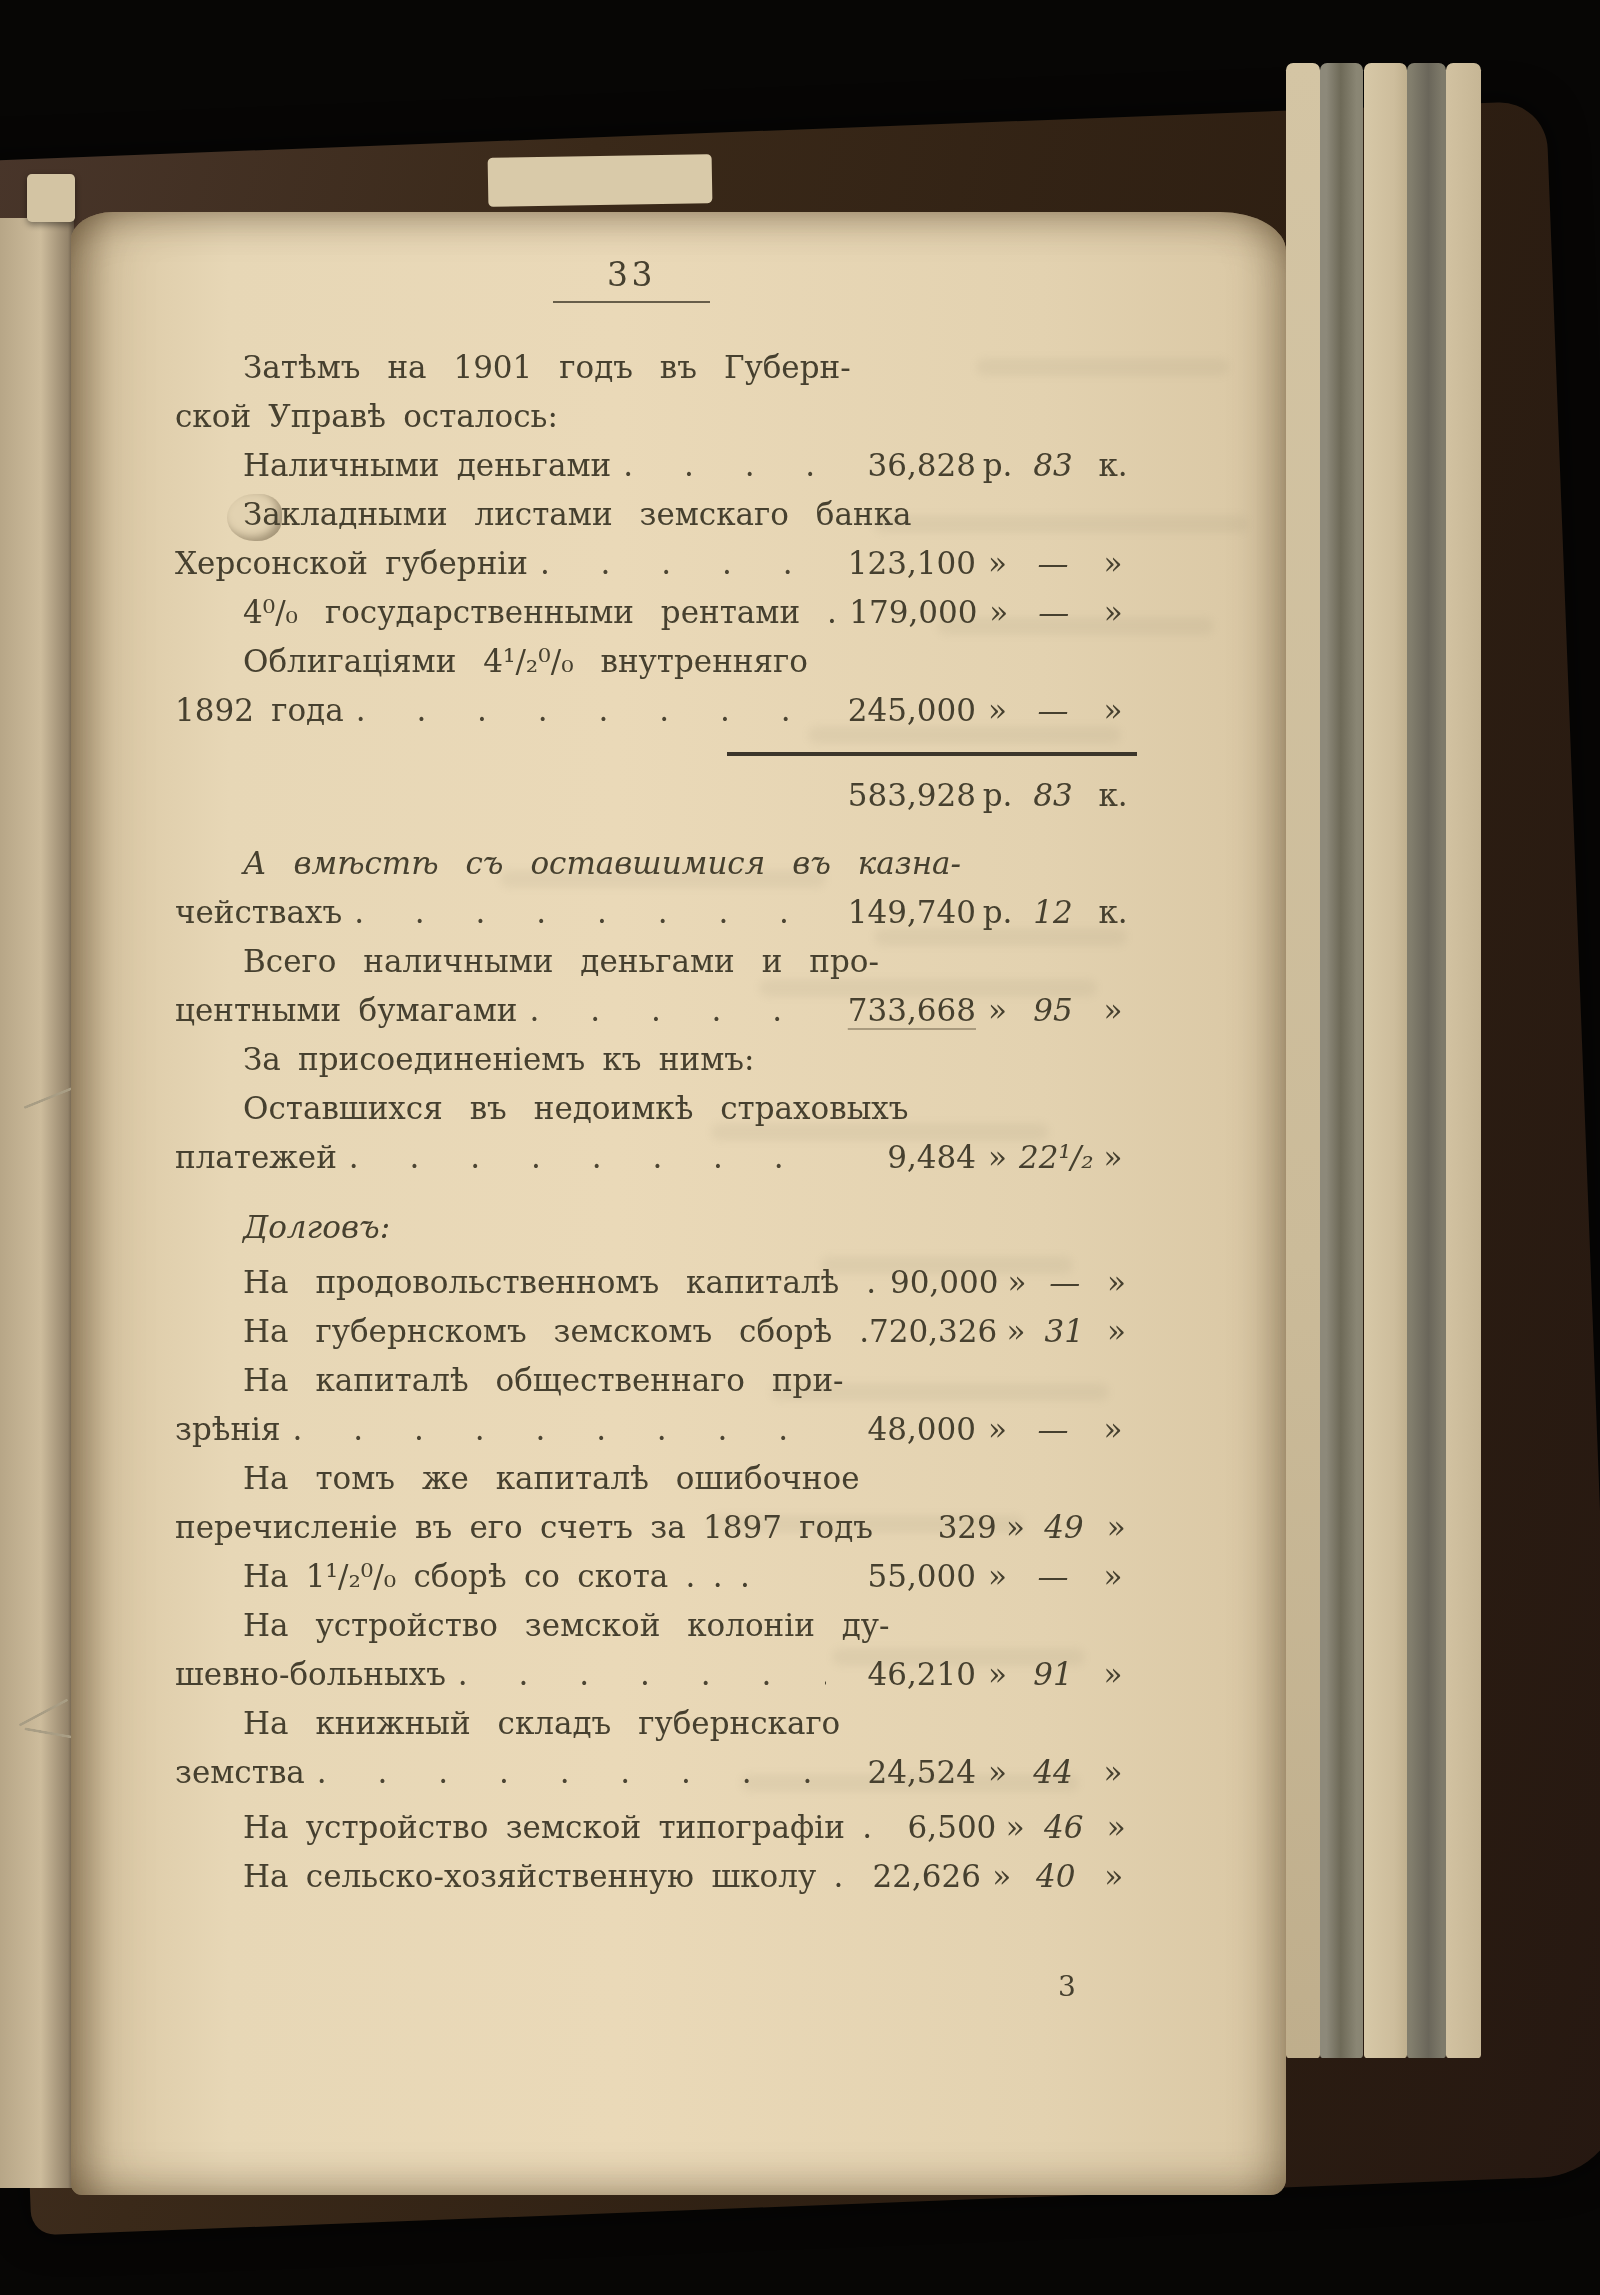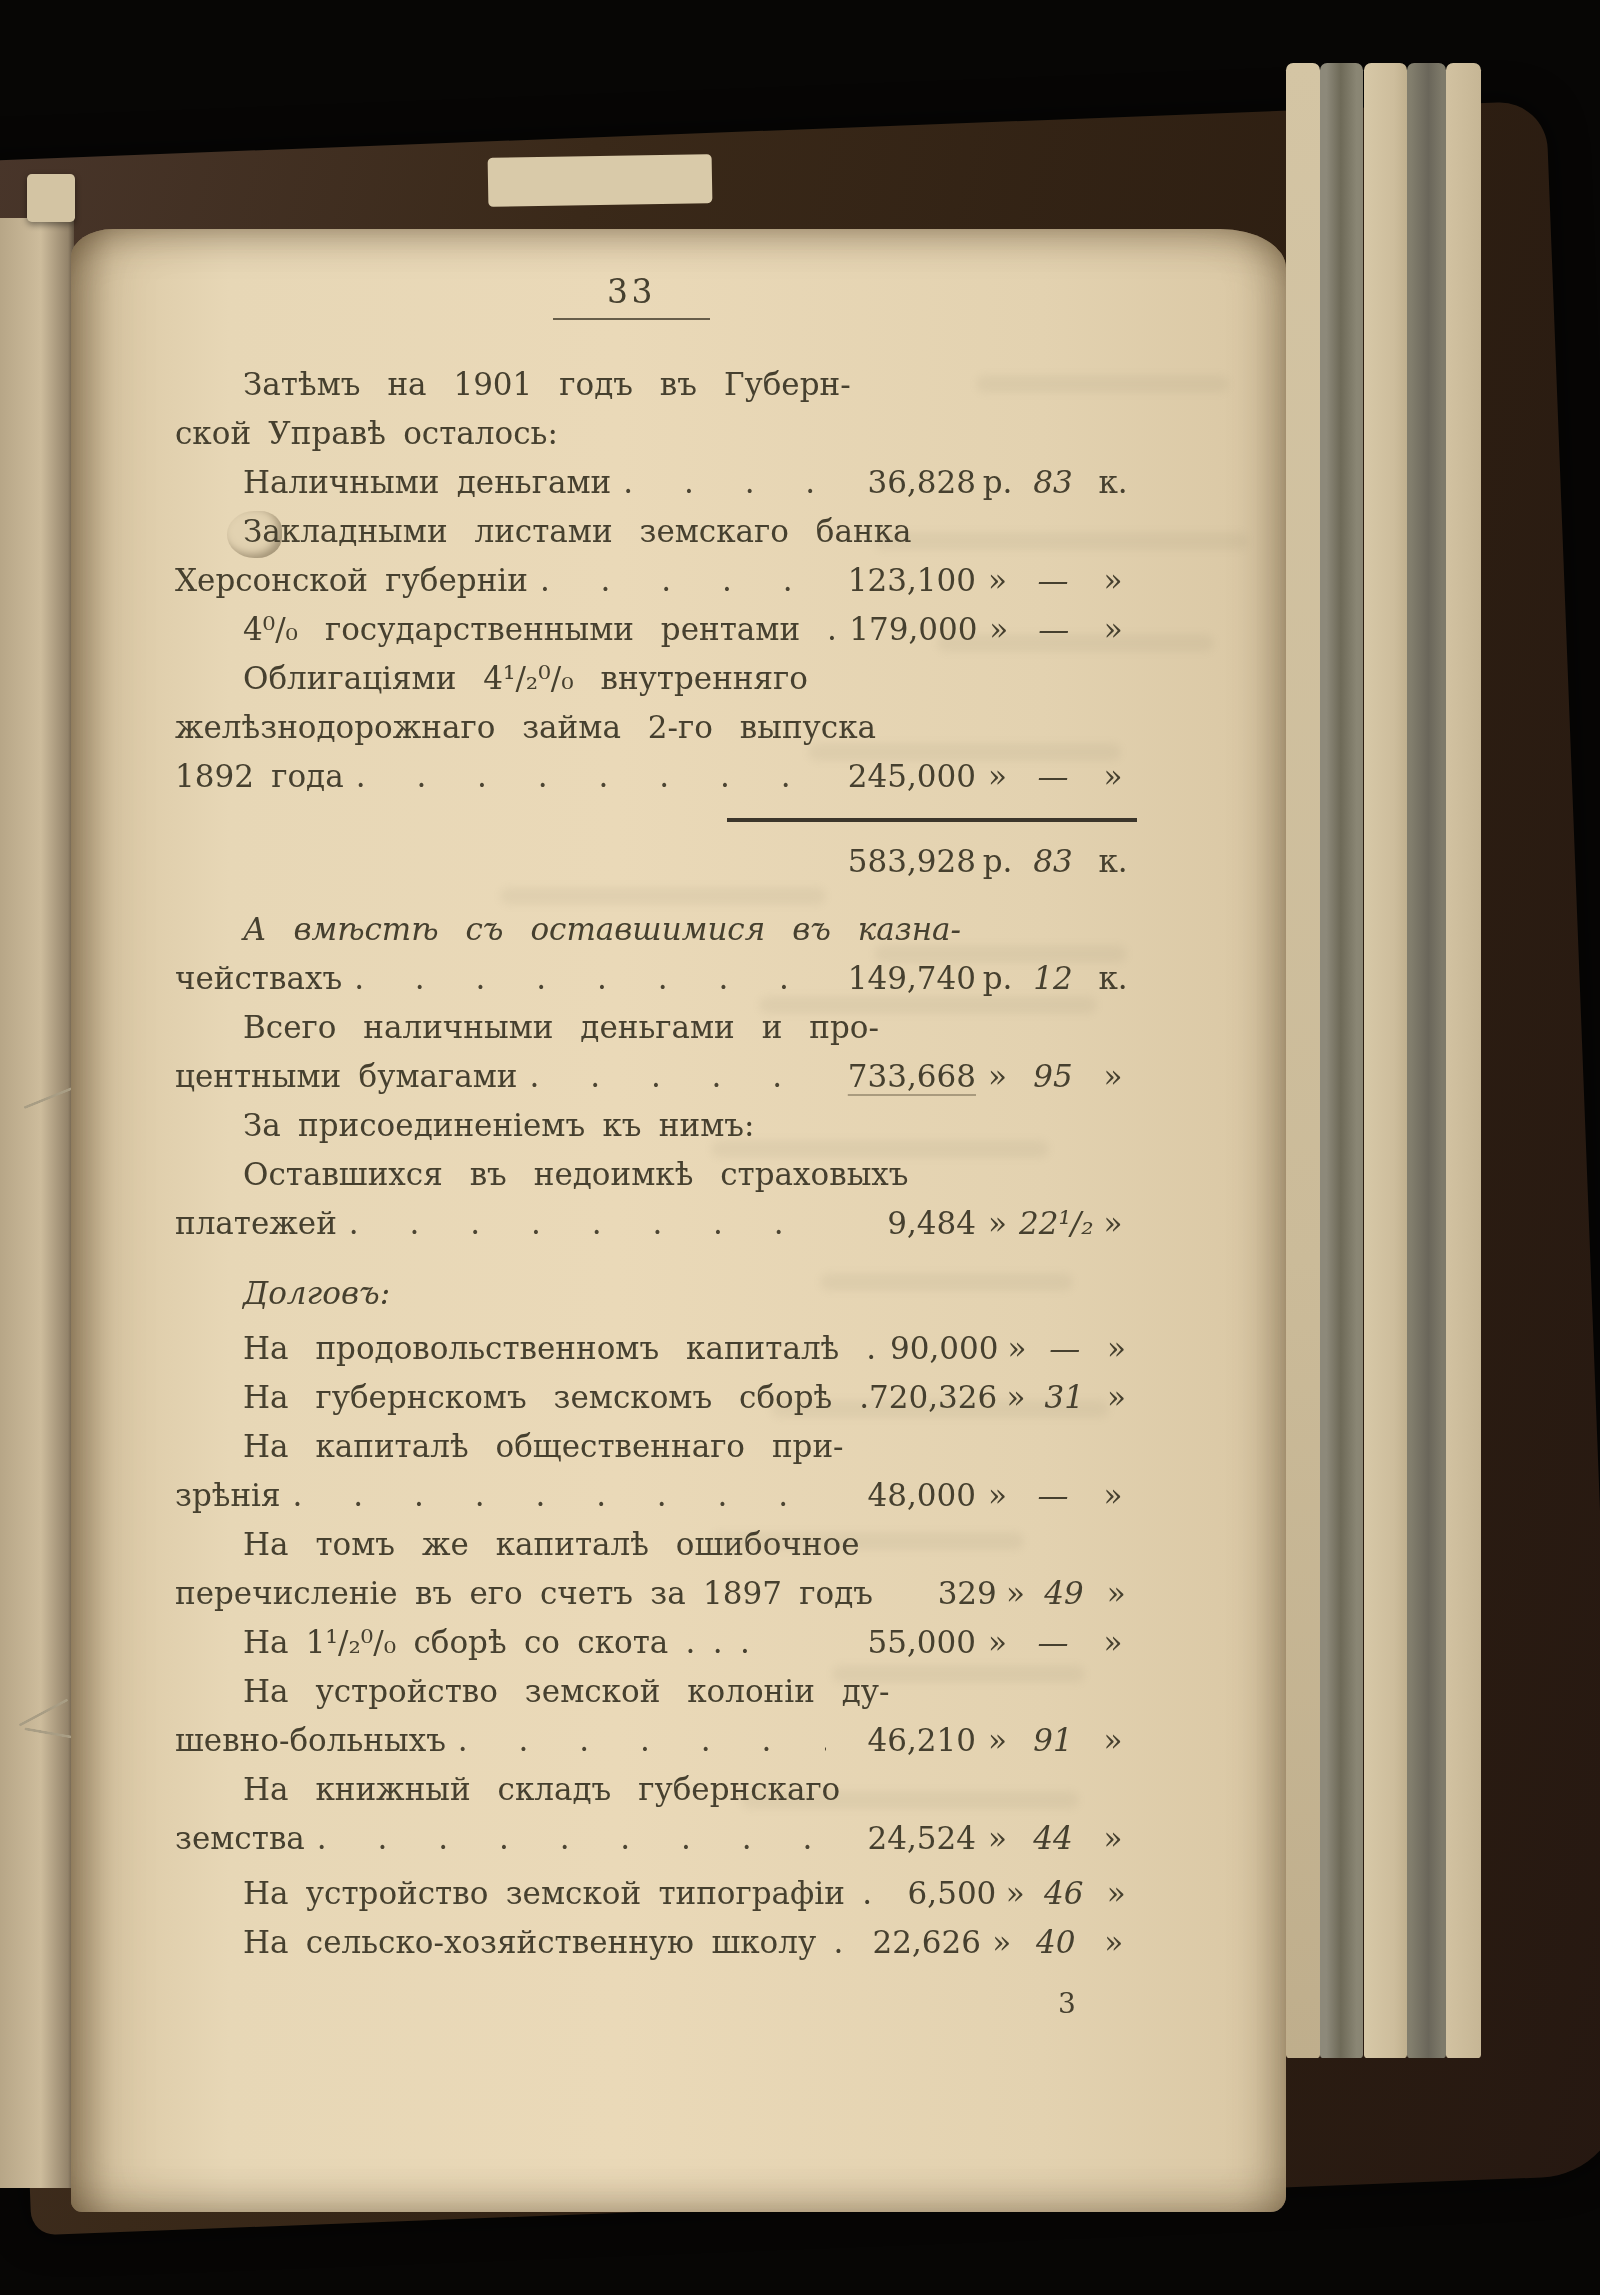--- a/index.html
+++ b/index.html
@@ -34,21 +34,21 @@
   .thread{position:absolute;width:55px;height:0;border-top:3.6px solid #a89d84;border-radius:2.4px;}
   .thread.t1{left:22px;top:1096px;transform:rotate(-22deg);}
   .thread.t2{left:15.7px;top:1711px;transform:rotate(-28deg);}
   .thread.t2b{left:24px;top:1732px;transform:rotate(10deg);}
   .corner-tab{position:absolute;left:26.5px;top:174px;width:48px;height:48px;background:#d3c4a3;
               border-radius:4.8px;box-shadow:0 2.4px 6px rgba(0,0,0,.4);}
   .knot{position:absolute;left:156px;top:282px;width:55px;height:47px;background:#e2d2b1;
         border-radius:50% 40% 45% 50%;box-shadow:inset -4.8px -3.6px 8.4px rgba(110,95,70,.55);}
 
   
-  .page{position:absolute;left:71px;top:229px;width:1215px;height:1983px;
+  .page{position:absolute;left:71px;top:212px;width:1215px;height:1983px;
         background:linear-gradient(90deg,#c1ae8b 0%,#dccaa7 3.5%,#e7d7b6 13%,#ead9b8 45%,#e3d2b0 80%,#dbc9a6 96%,#ccba98 100%);
         border-radius:42px 66px 15.7px 11px / 28px 39px 15.7px 11px;
         box-shadow:inset 0 20.5px 42px -20.5px rgba(70,50,25,.5),
                    inset 42px 0 66px -36px rgba(80,60,35,.55),
                    inset -30px 0 54px -30px rgba(95,75,45,.45),
                    inset 0 -24px 48px -24px rgba(70,50,25,.4);}
 
   .ghost{position:absolute;height:18px;background:#857c60;opacity:.09;filter:blur(4.2px);border-radius:9px;}
 
   .pageno{position:absolute;left:482px;top:43px;width:157px;text-align:center;
@@ -162,28 +162,20 @@
           <span class="u2">»</span>
         </div>
         <div class="row ind wide">
           <span class="t">Облигаціями 4¹/₂⁰/₀ внутренняго</span>
           <span class="spacer"></span>
           <span class="a"></span>
           <span class="u1"></span>
           <span class="k"></span>
           <span class="u2"></span>
         </div>
-        <div class="row wide">
-          <span class="t">желѣзнодорожнаго займа 2-го выпуска</span>
-          <span class="spacer"></span>
-          <span class="a"></span>
-          <span class="u1"></span>
-          <span class="k"></span>
-          <span class="u2"></span>
-        </div>
         <div class="row">
           <span class="t">1892 года</span>
           <span class="dots">. . . . . . . . . . . . . . . . . . . . . . . . . . . . . . . . . . . . . . . . </span>
           <span class="a">245,000</span>
           <span class="u1">»</span>
           <span class="k">—</span>
           <span class="u2">»</span>
         </div>
         <div class="row rule-row">
           <div class="rule"></div>

